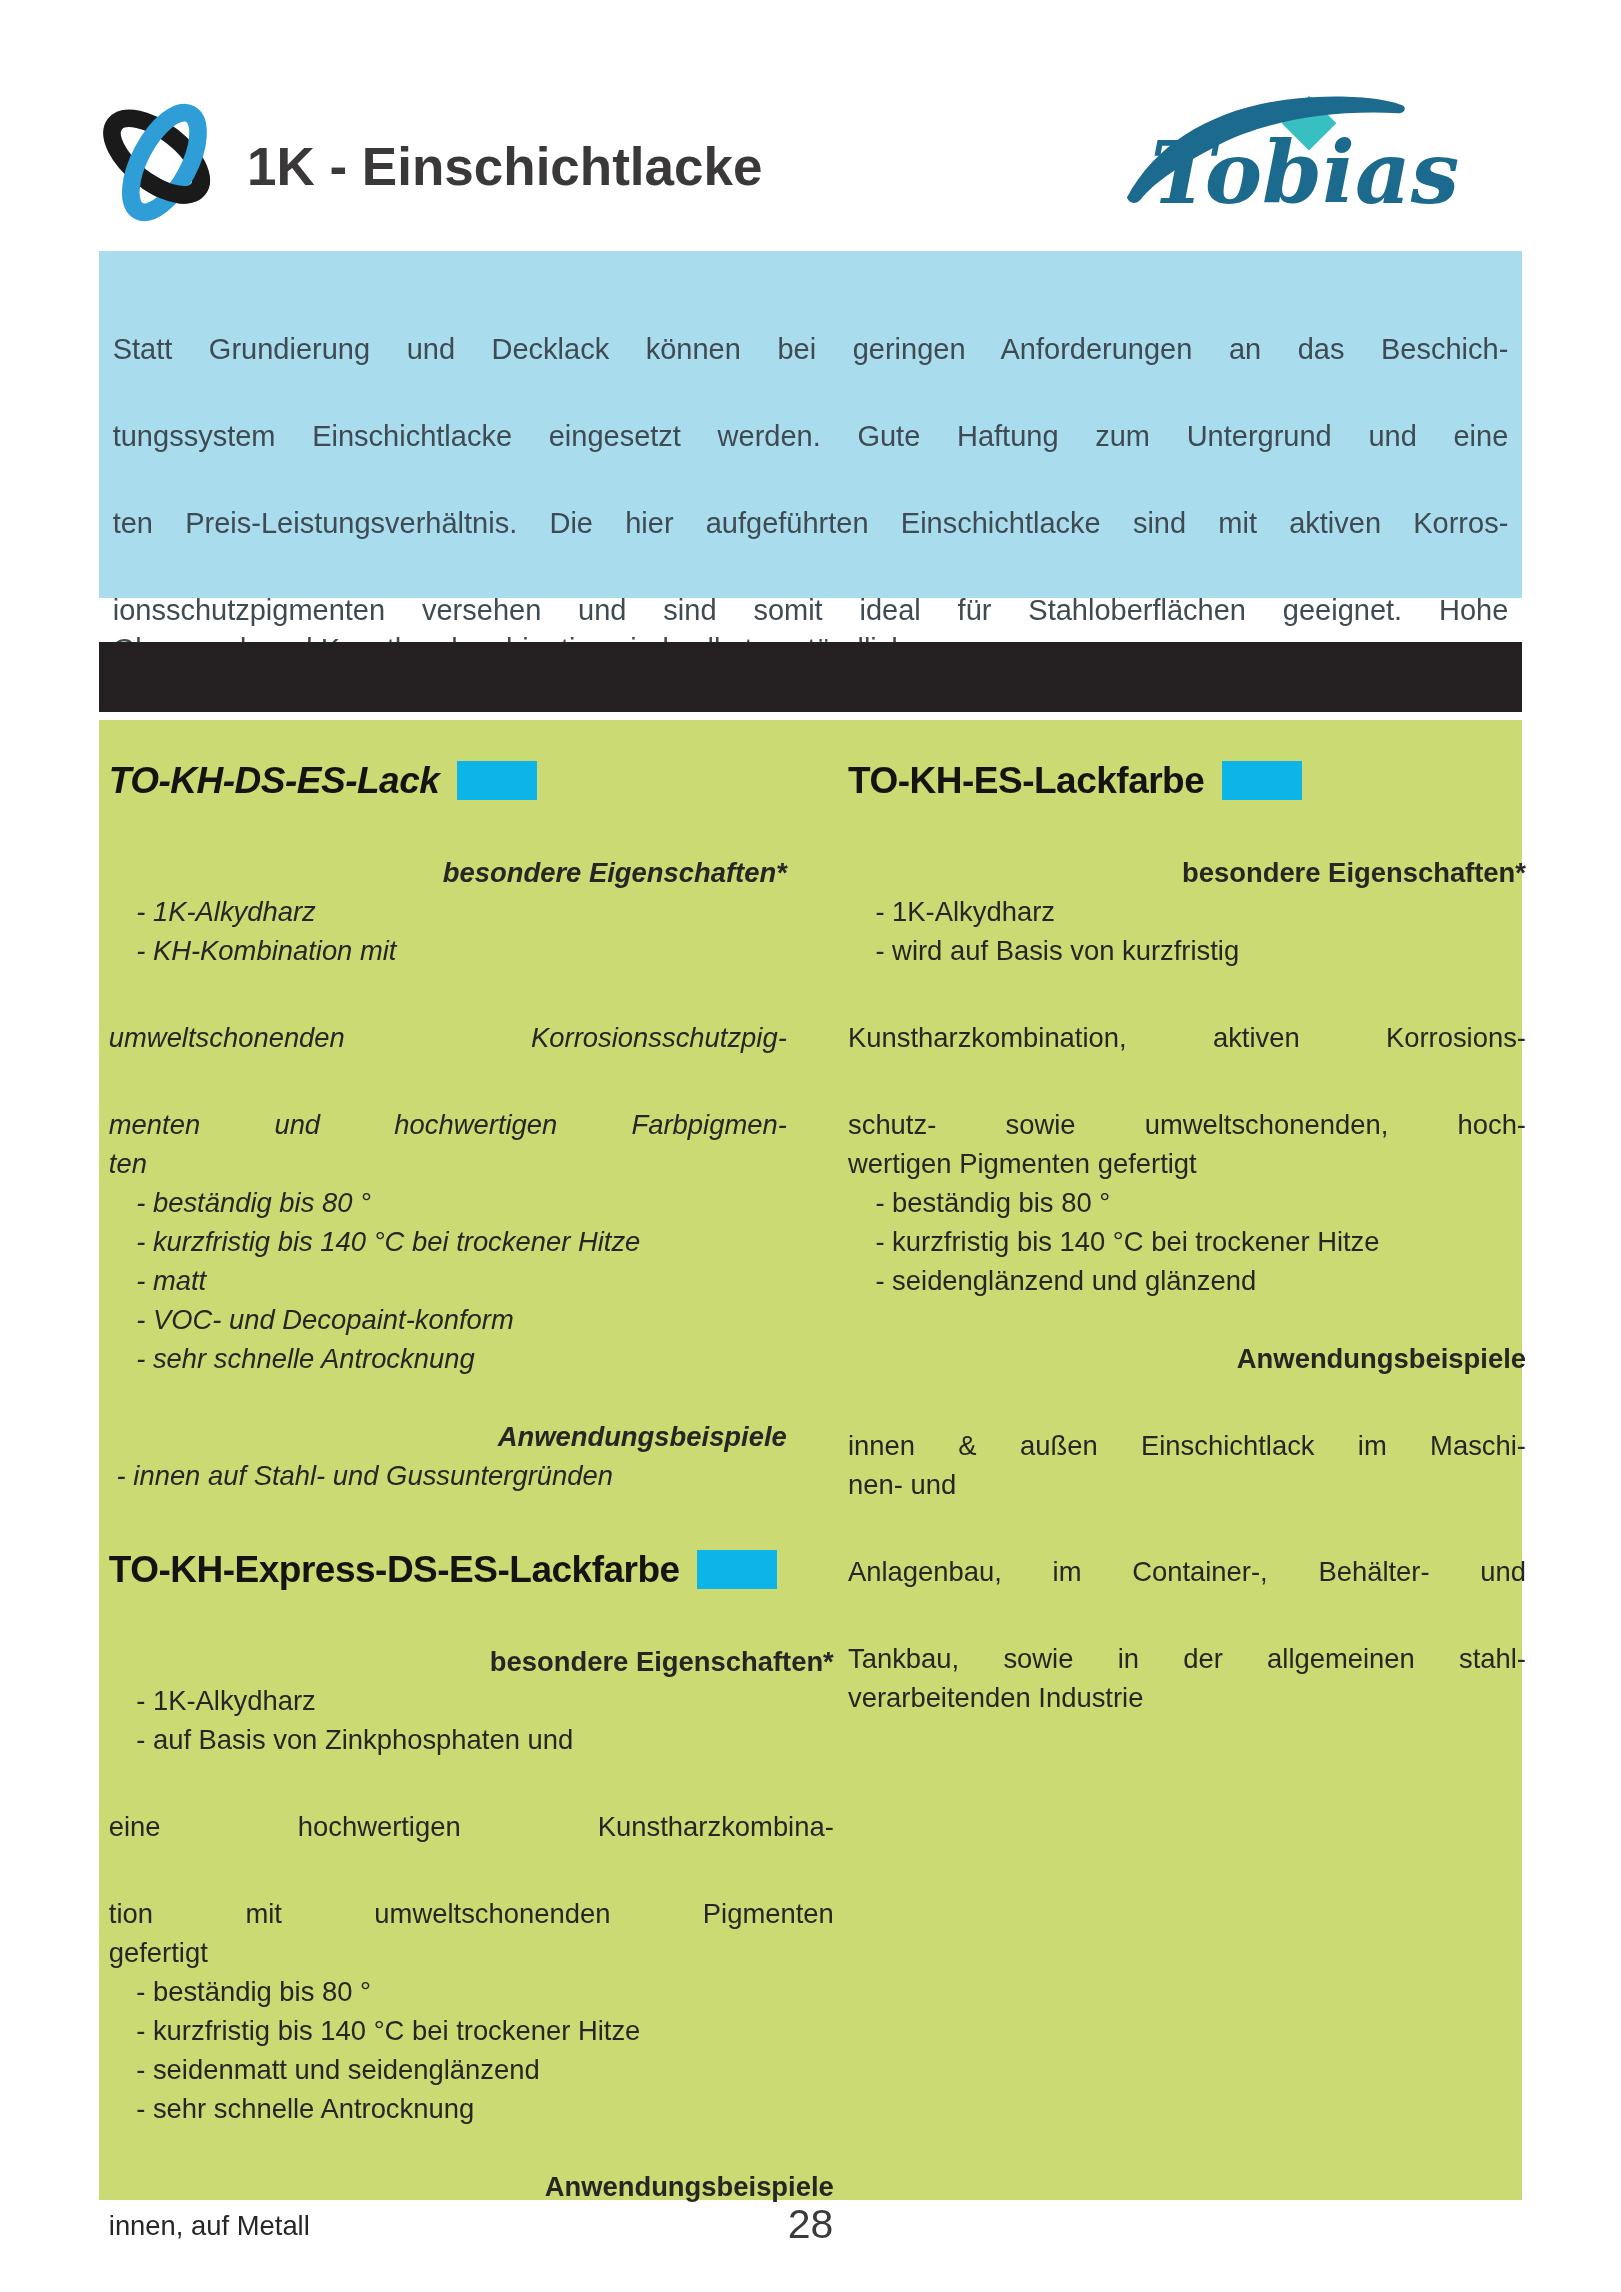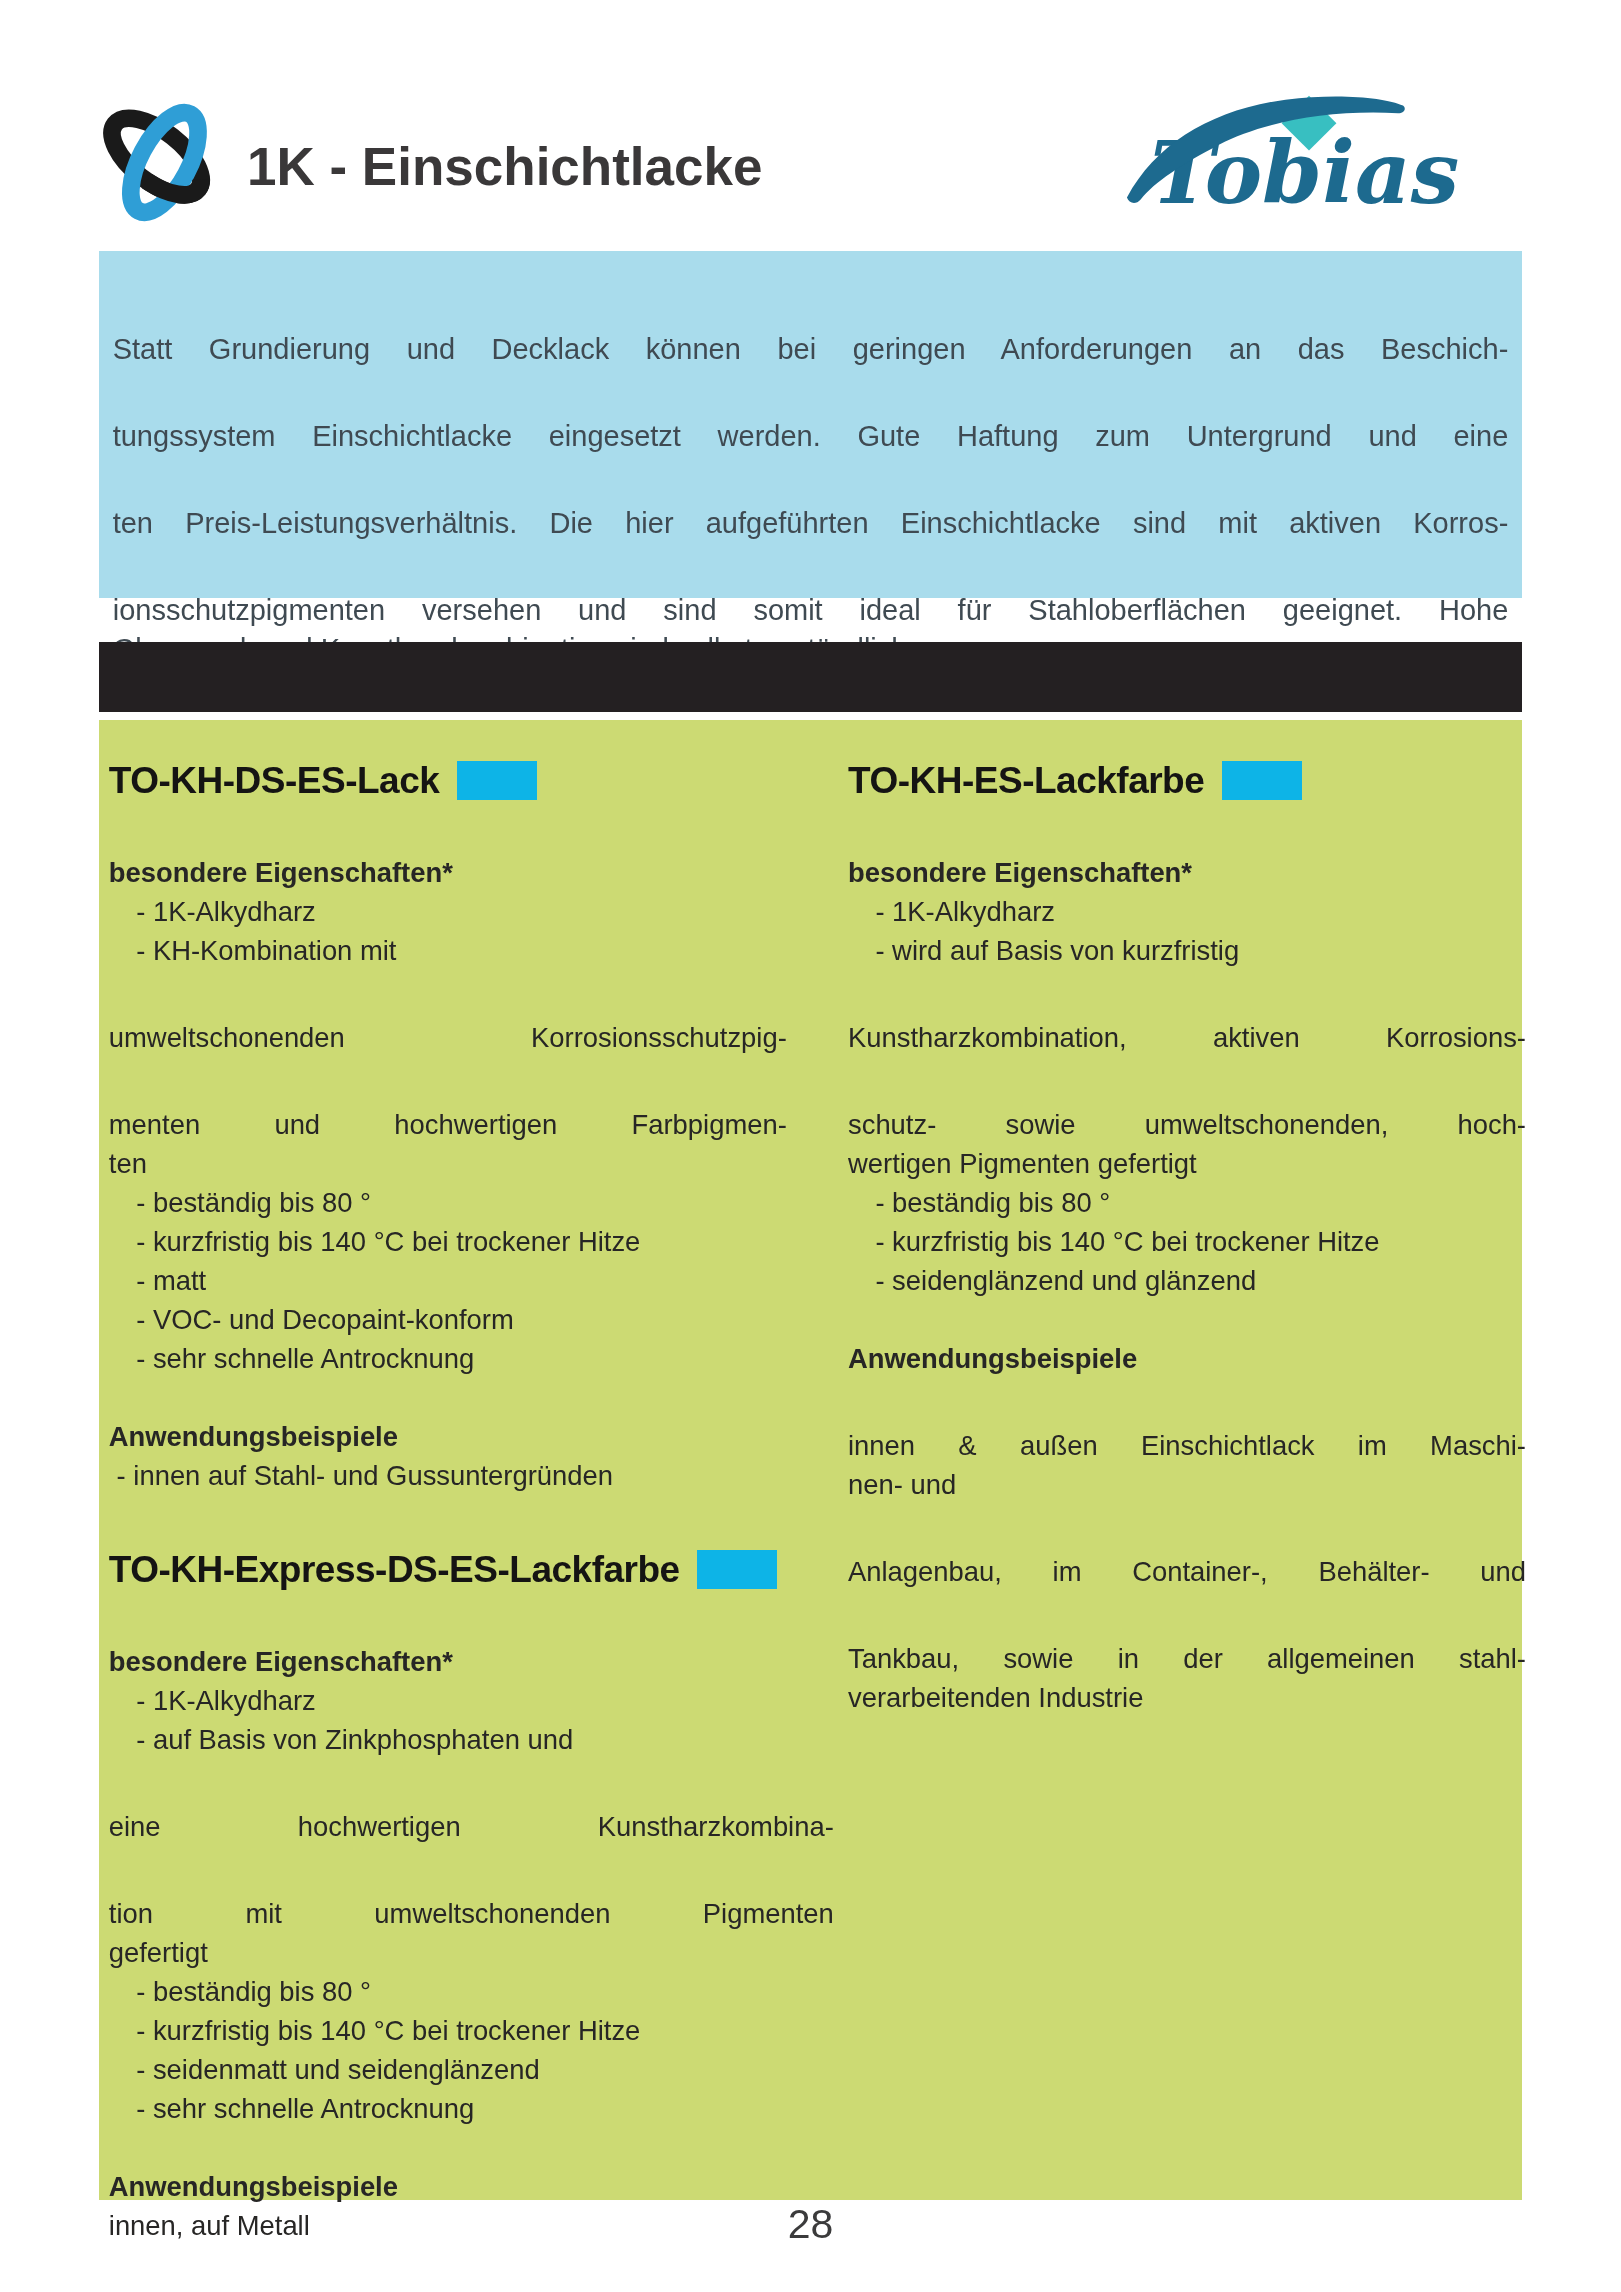--- a/index.html
+++ b/index.html
@@ -35,35 +35,35 @@
     position:absolute;left:99px;top:642px;width:1423px;height:70px;
     background:var(--bar);
   }
   
   .panel{
     position:absolute;left:99px;top:720px;width:1423px;height:1480px;
     background:var(--panel-bg);
     color:var(--body-text);
   }
   .section{position:absolute;}
-  .sec-0{left:9.8px;top:39px;width:678px;}
+  .sec-0{left:9.8px;top:39px;width:678px;font-style:italic;}
   .sec-1{left:749px;top:39px;width:678px;}
   .sec-2{left:9.8px;top:828px;width:725px;}
   .sec-head{display:flex;align-items:center;height:43px;}
   .sec-title{
     font-size:37px;font-weight:bold;line-height:43px;
     color:#151413;white-space:nowrap;letter-spacing:-0.5px;
   }
   .swatch{
     display:inline-block;width:80px;height:39px;margin-left:17.6px;
     background:var(--swatch);flex:0 0 auto;
   }
   .sec-body{margin-top:51px;}
   .ln{font-size:27.4px;line-height:39px;}
-  .ln.h{font-weight:bold;text-align:left;}
+  .ln.h{font-weight:bold;text-align:right;}
   .ln.b{padding-left:27.4px;}
   .ln.a{padding-left:7.8px;}
   .ln.j{text-align:justify;text-align-last:justify;margin-top:48px;}
   .ln.l{text-align:left;}
   .ln.g{height:39px;}
   
   .page-number{
     position:absolute;left:0;top:2201px;width:100%;
     text-align:center;font-size:41px;color:#3b3b3c;
   }

